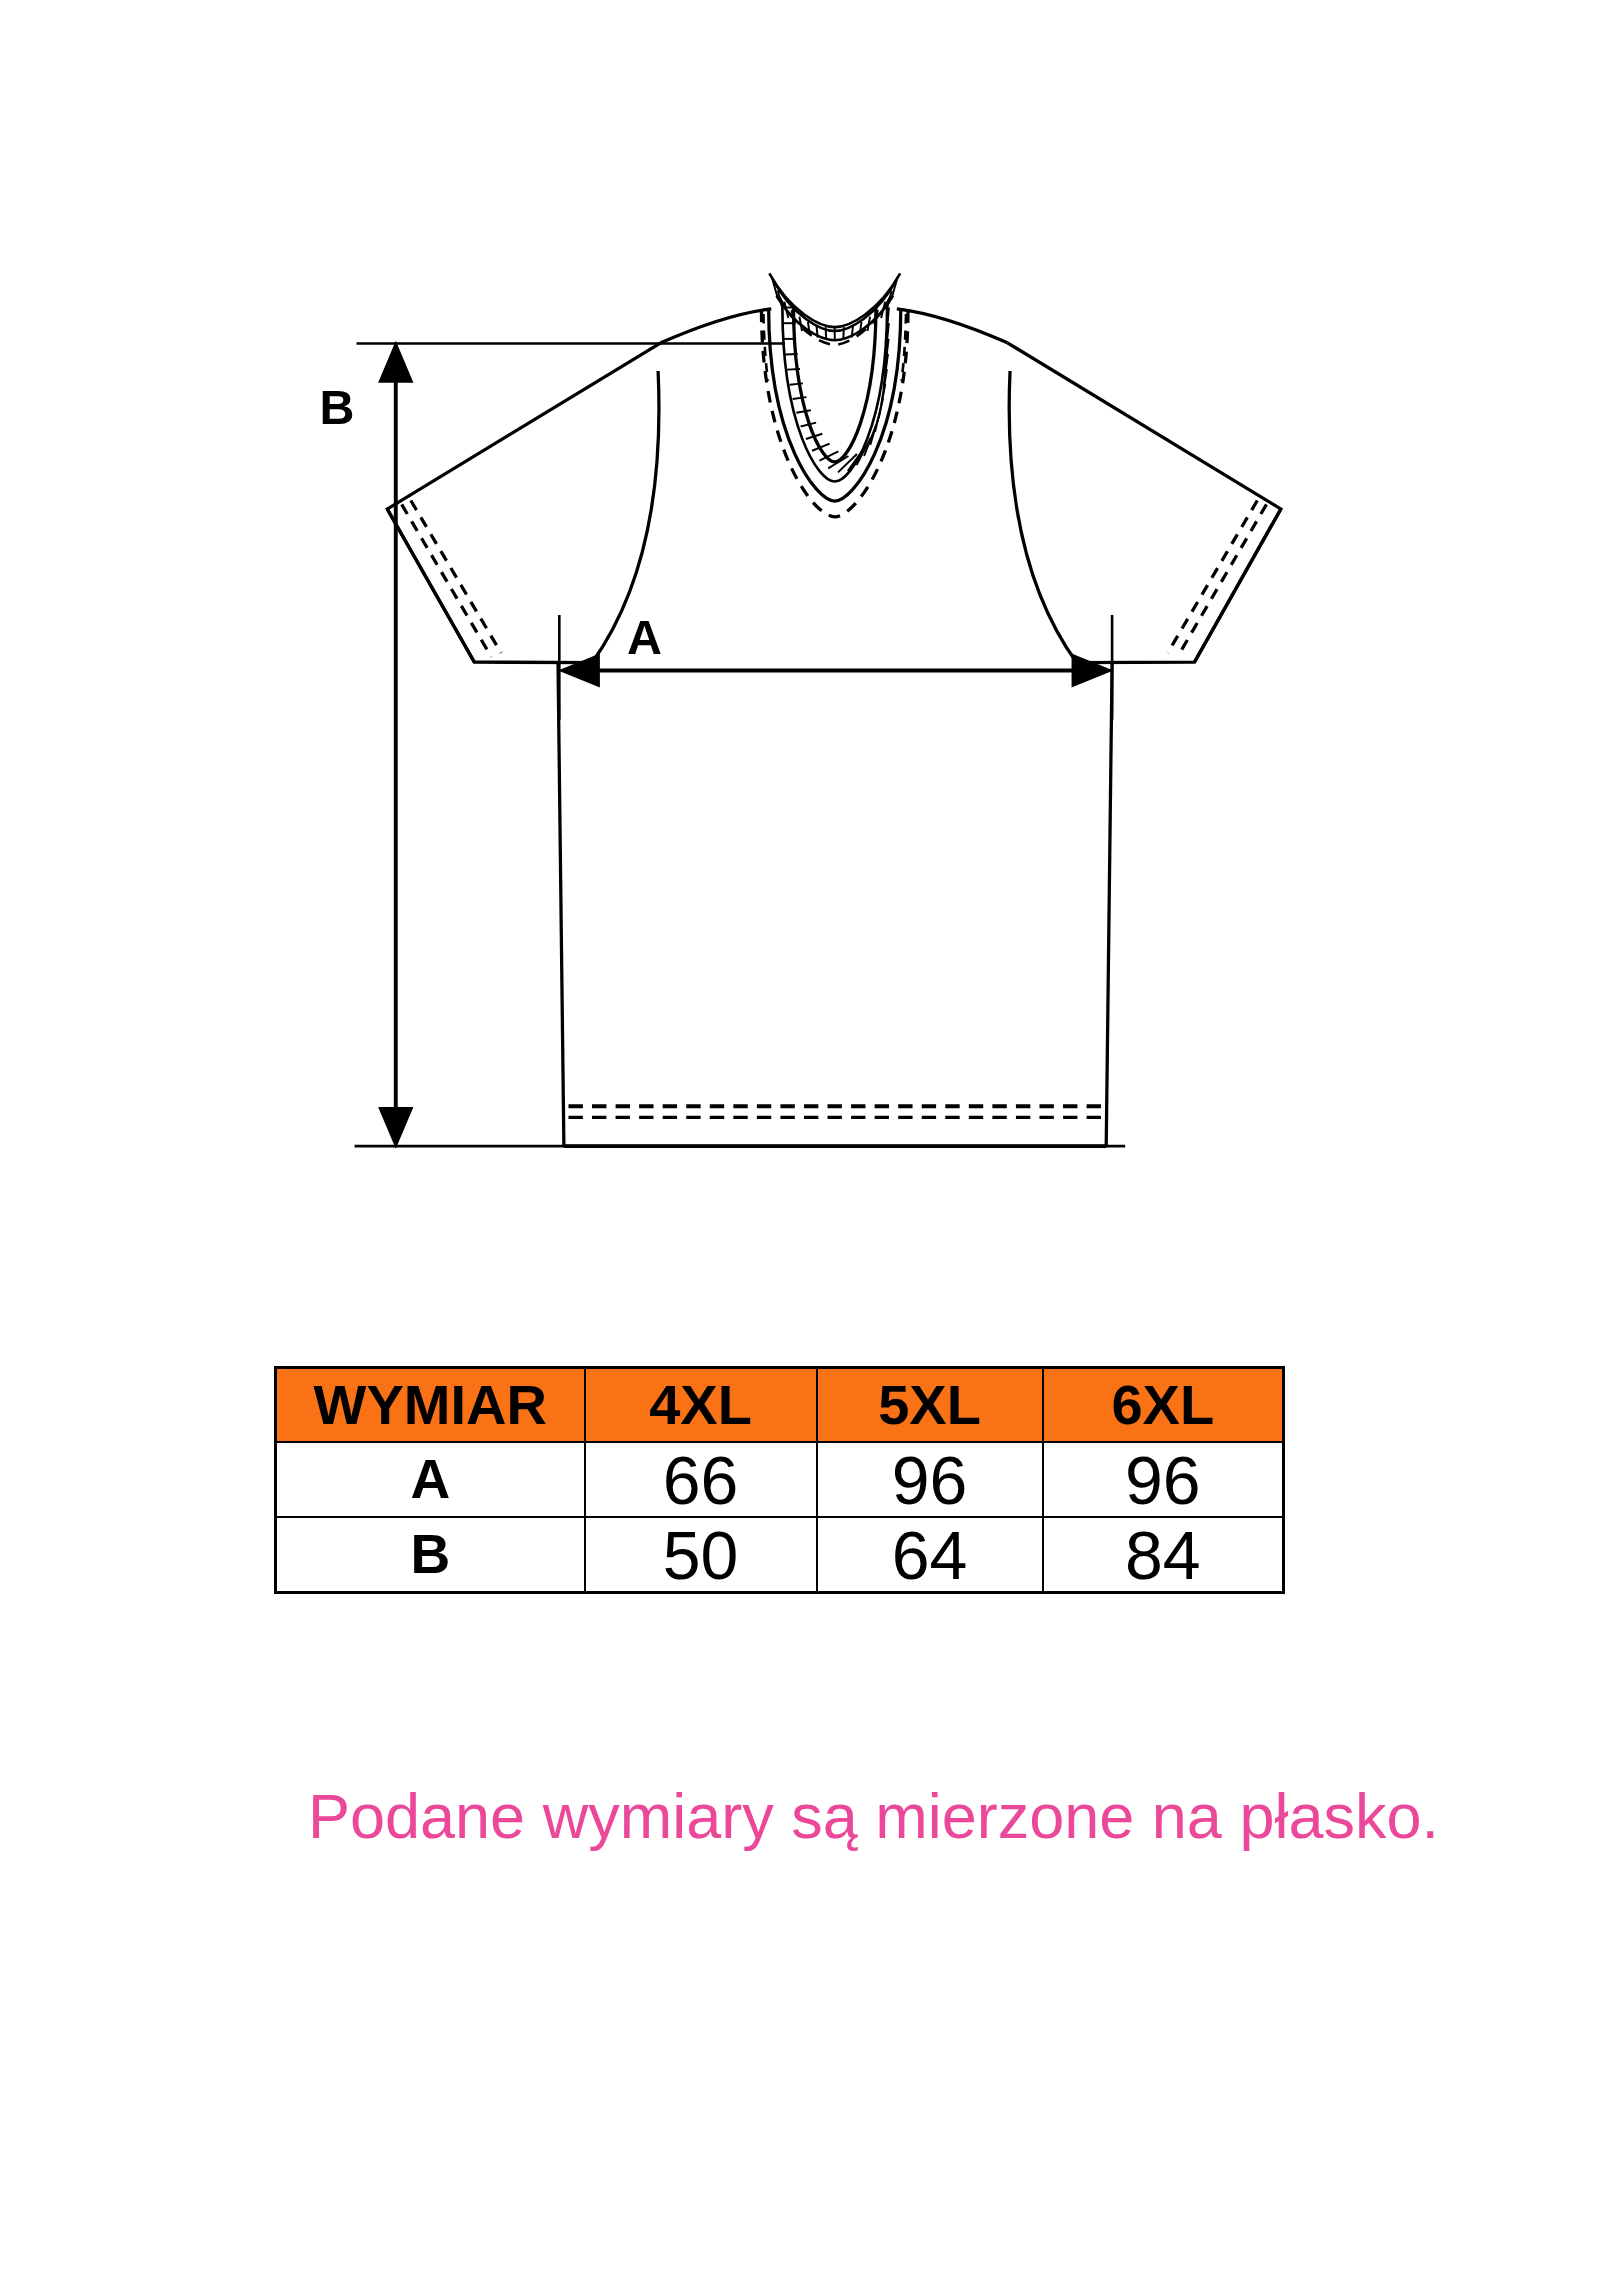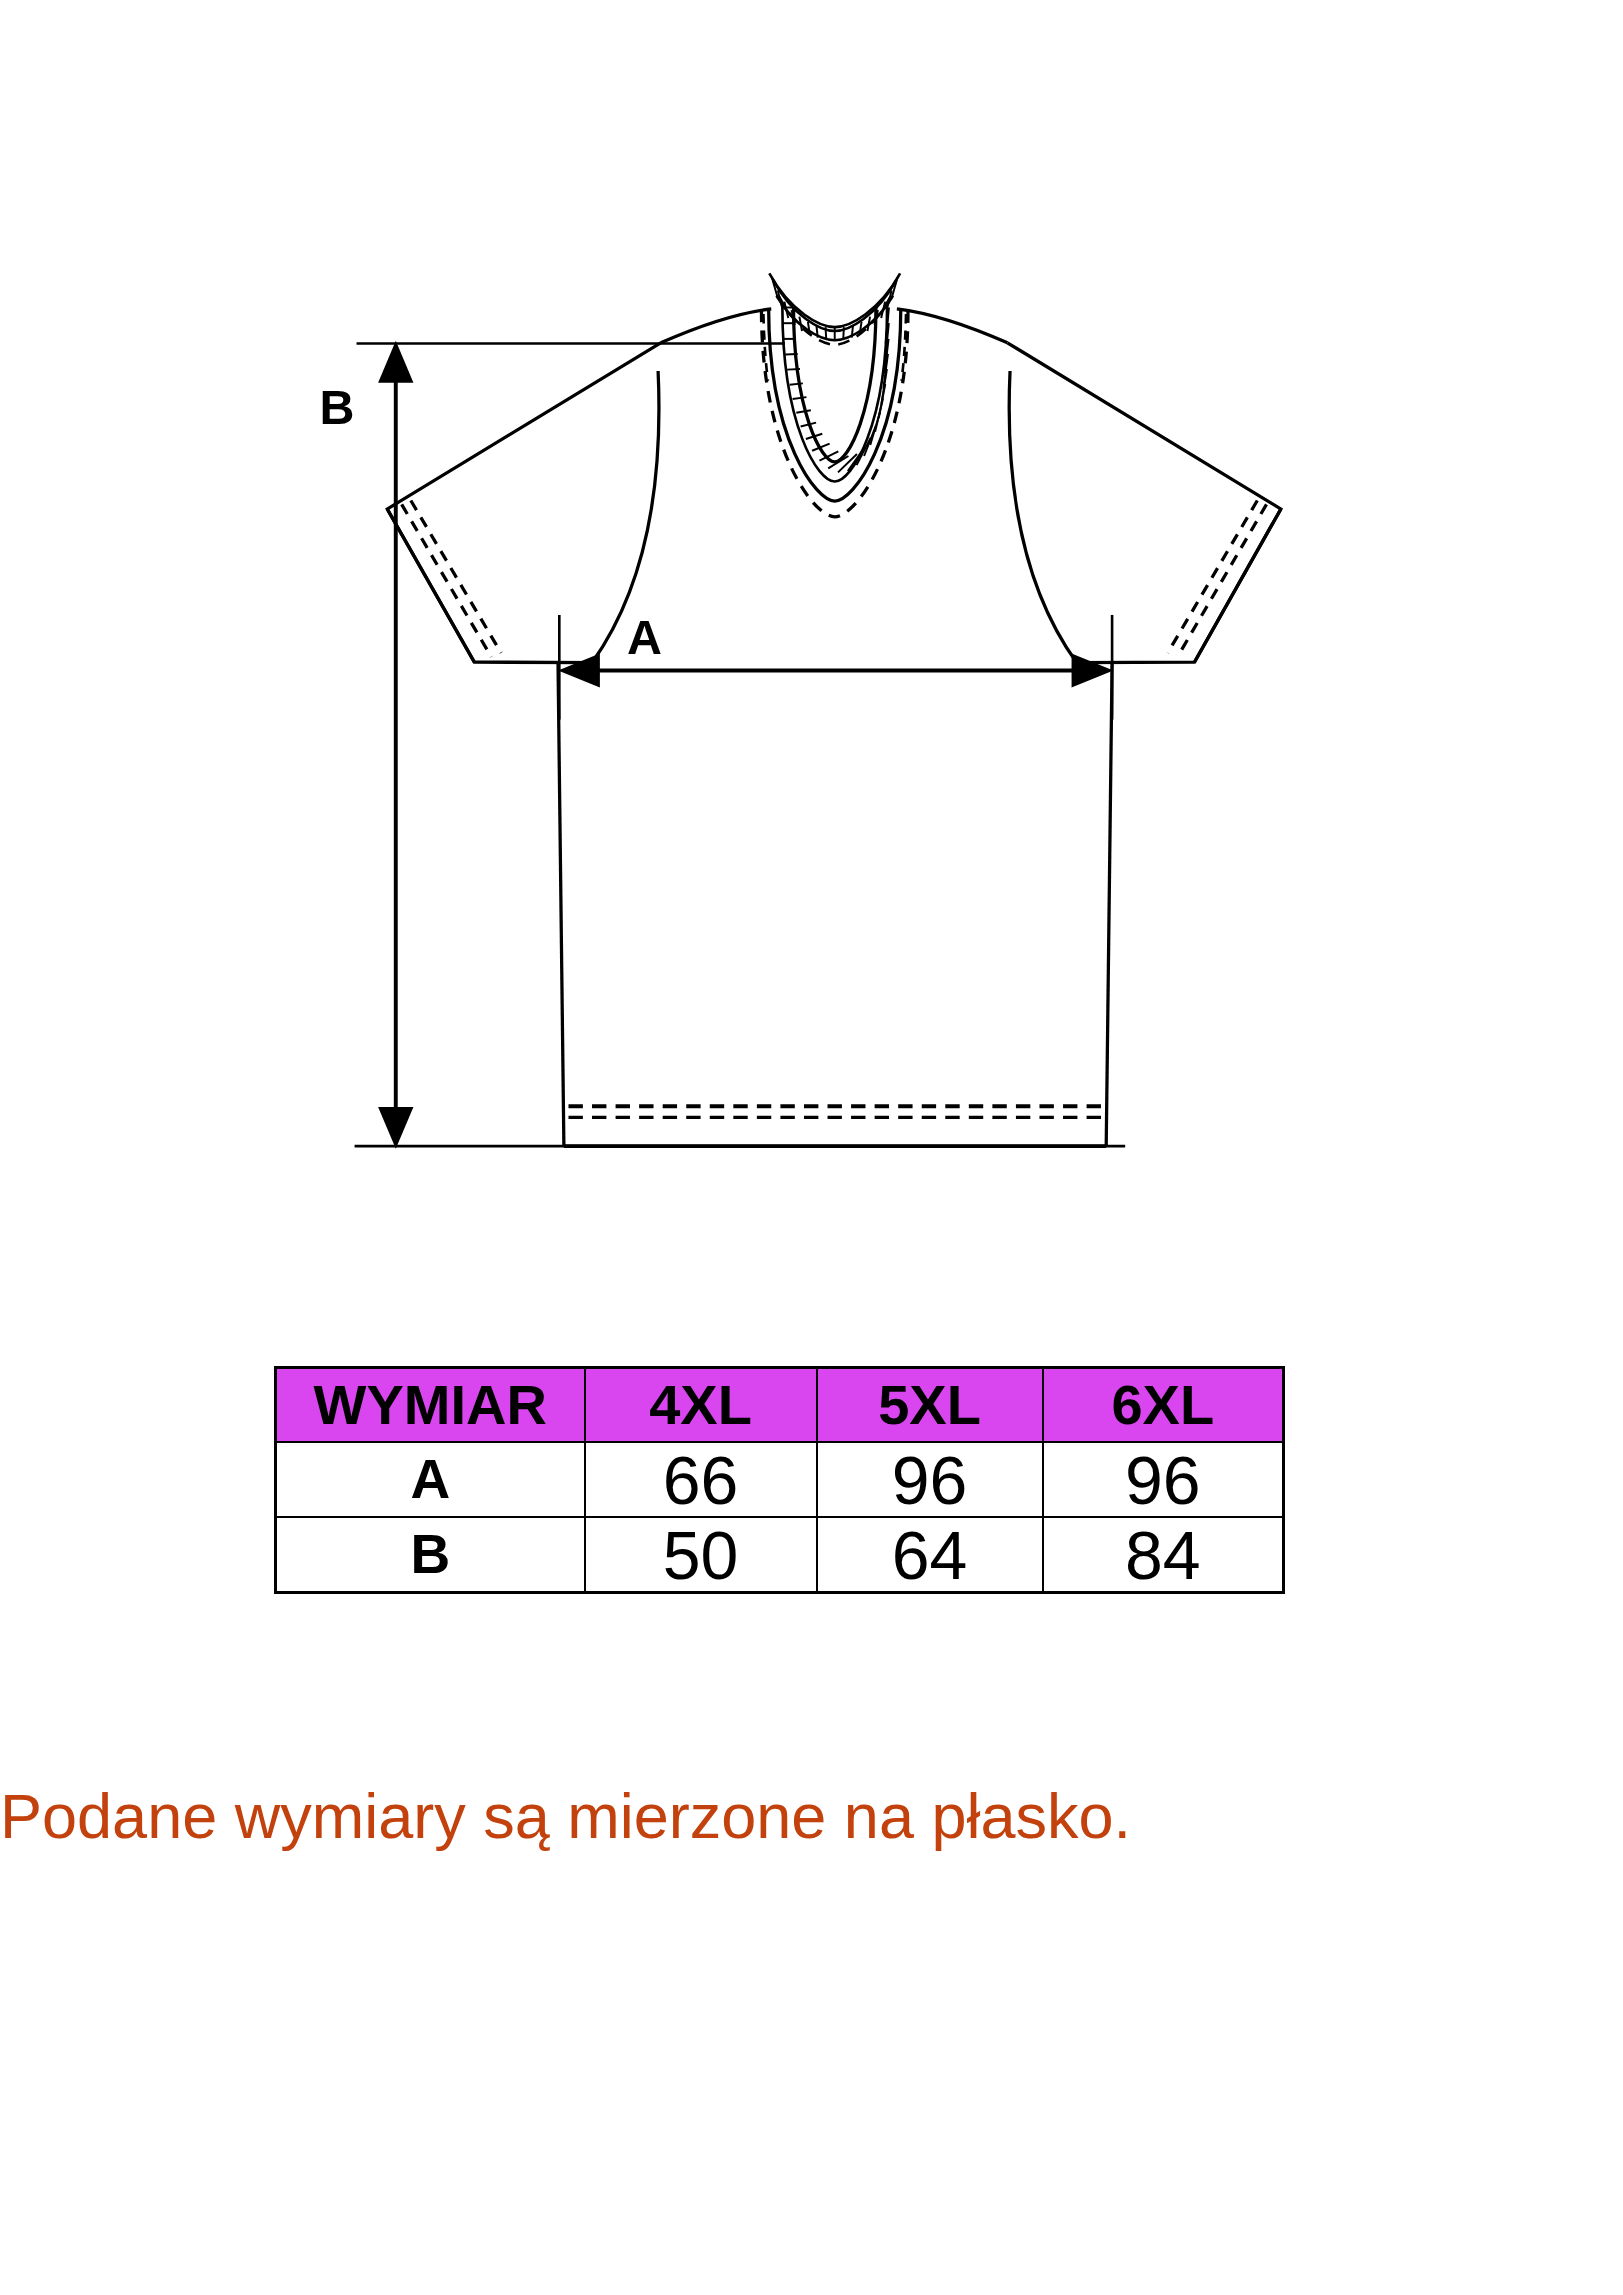--- a/index.html
+++ b/index.html
@@ -55,21 +55,21 @@
   table.size-table th,
   table.size-table td {
     border: 2.6px solid #000;
     text-align: center;
     vertical-align: middle;
     font-family: "Liberation Sans", sans-serif;
     line-height: 1;
     padding: 0;
   }
   table.size-table thead th {
-    background: #d946ef;
+    background: #f97316;
     height: 72px;
     font-size: 56px;
     font-weight: bold;
     letter-spacing: 0px;
   }
   table.size-table tbody td {
     background: #ffffff;
     height: 73px;
     font-size: 68px;
     font-weight: normal;
@@ -78,25 +78,25 @@
     font-weight: bold;
     font-size: 55px;
   }
 
   
   #footnote {
     position: absolute;
     left: 0;
     top: 1780px;
     width: 1439px;
-    text-align: left;
+    text-align: right;
     font-size: 63px;
     font-weight: normal;
     font-family: "Liberation Sans", sans-serif;
-    color: #c2410c;
+    color: #ec4899;
     letter-spacing: 0px;
   }
 
   
   .dim-letter {
     font-family: "Liberation Sans", sans-serif;
     font-weight: bold;
     font-size: 74px;
     fill: #000;
   }

